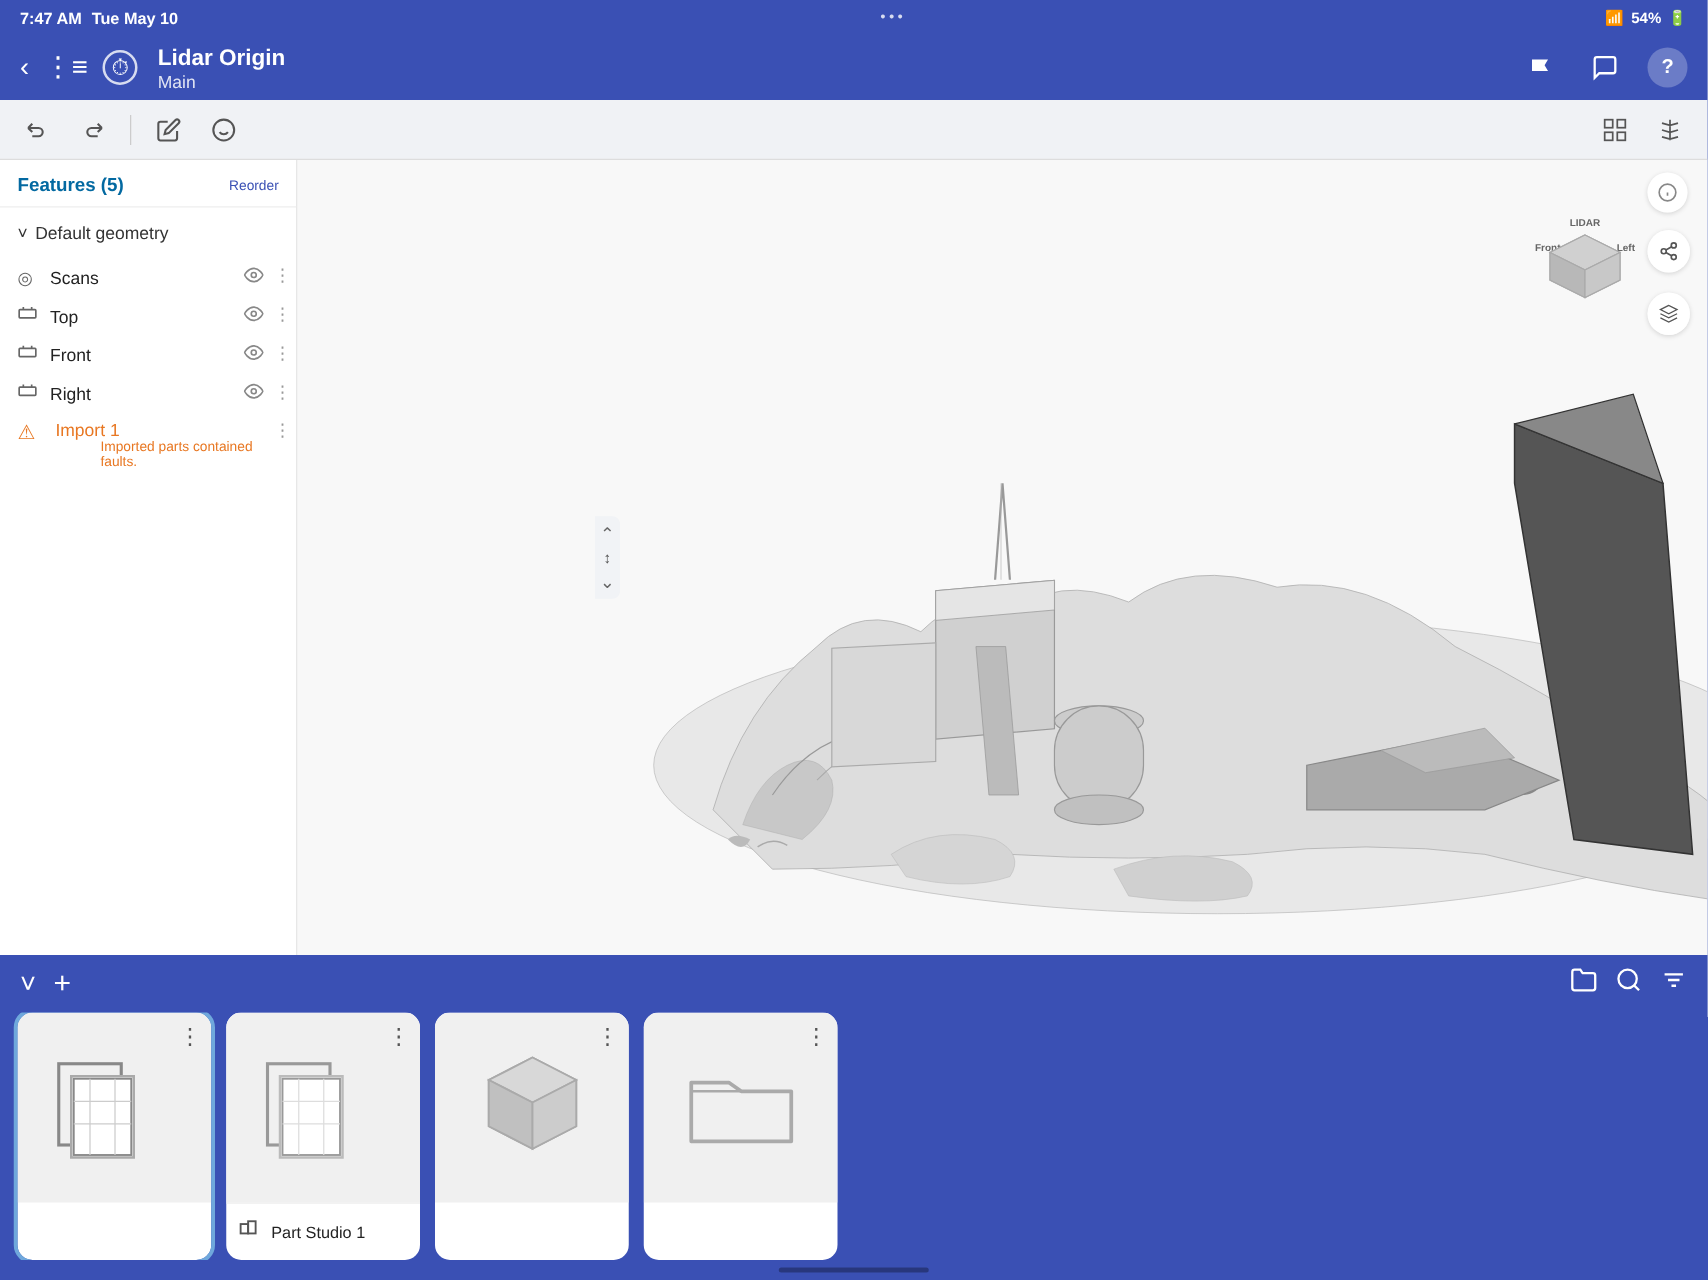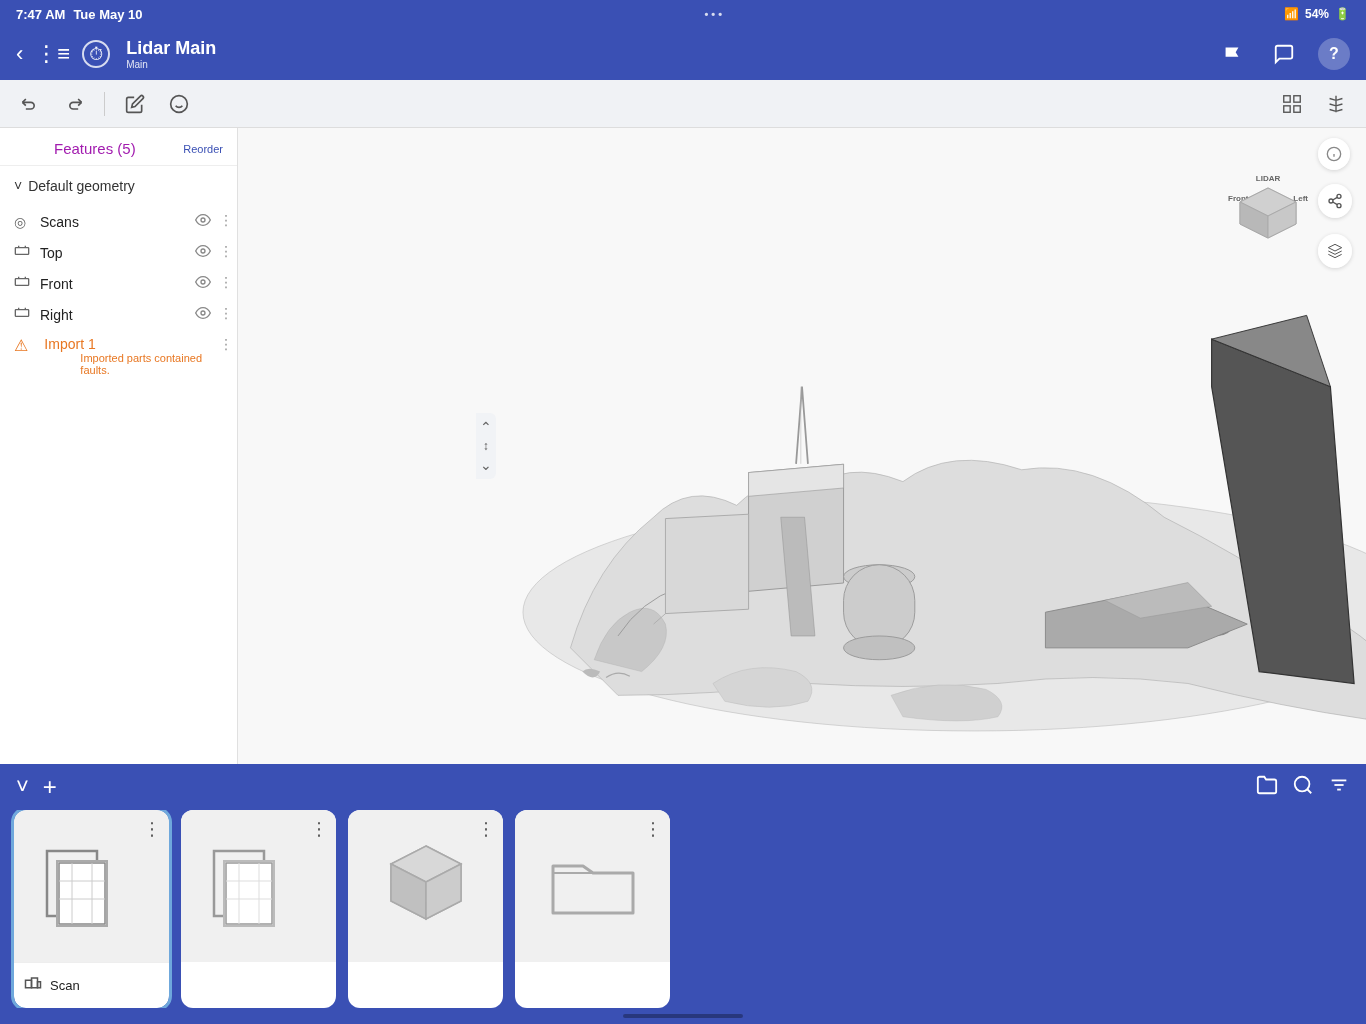--- a/index.html
+++ b/index.html
@@ -26,21 +26,21 @@
       height: 52px;
       display: flex;
       align-items: center;
       padding: 0 16px;
       gap: 12px;
     }
     .nav-back-btn { color: white; font-size: 22px; cursor: pointer; }
     .nav-icon { color: white; font-size: 20px; cursor: pointer; }
     .nav-title { color: white; margin-left: 4px; }
     .nav-title-main { font-size: 18px; font-weight: 600; }
-    .nav-title-sub { font-size: 10px; opacity: 0.85; }
+    .nav-title-sub { font-size: 14px; opacity: 0.85; }
     .nav-right { margin-left: auto; display: flex; gap: 16px; align-items: center; }
     .nav-right-btn { color: white; font-size: 22px; cursor: pointer; width: 36px; height: 36px; display: flex; align-items: center; justify-content: center; }
 
     
     .toolbar {
       background: #f0f2f5;
       height: 48px;
       display: flex;
       align-items: center;
       padding: 0 12px;
@@ -72,21 +72,21 @@
       flex-direction: column;
       overflow-y: auto;
     }
     .sidebar-header {
       display: flex;
       align-items: center;
       justify-content: space-between;
       padding: 12px 14px 8px;
       border-bottom: 1px solid #eee;
     }
-    .sidebar-title { font-size: 15px; font-weight: 400; color: #a21caf; margin-left: 40px; }
+    .sidebar-title { font-size: 15px; font-weight: 700; color: #0369a1; }
     .reorder-btn { color: #3a50b4; font-size: 11px; cursor: pointer; font-weight: 500; }
     .sidebar-group { padding: 8px 14px; }
     .sidebar-group-label { display: flex; align-items: center; gap: 6px; font-size: 14px; font-weight: 500; color: #333; padding: 4px 0; cursor: pointer; }
     .sidebar-item {
       display: flex;
       align-items: center;
       padding: 6px 4px 6px 14px;
       cursor: pointer;
       border-radius: 4px;
     }
@@ -198,21 +198,21 @@
     <span>54%</span>
     <span>🔋</span>
   </div>
 </div>
 
 <div class="nav-bar">
   <span class="nav-back-btn">‹</span>
   <span class="nav-icon" style="font-size:22px;">⋮≡</span>
   <span class="nav-icon" style="font-size:18px; border: 2px solid rgba(255,255,255,0.8); border-radius:50%; width:28px;height:28px;display:flex;align-items:center;justify-content:center;">⏱</span>
   <div class="nav-title">
-    <div class="nav-title-main">Lidar Main</div>
+    <div class="nav-title-main">Lidar Origin</div>
     <div class="nav-title-sub">Main</div>
   </div>
   <div class="nav-right">
     <div class="nav-right-btn">
       <svg width="22" height="22" viewBox="0 0 24 24" fill="white">
           <path d="M5 3v18M5 5h14l-3 5 3 5H5"></path>
         </svg>
     </div>
     <div class="nav-right-btn">
       <svg width="22" height="22" viewBox="0 0 24 24" fill="none" stroke="white" stroke-width="2">
@@ -504,45 +504,44 @@
           <rect x="10" y="20" width="50" height="65" fill="none" stroke="#888" stroke-width="2.5"></rect>
           <rect x="20" y="30" width="50" height="65" fill="white" stroke="#aaa" stroke-width="2"></rect>
           <rect x="22" y="32" width="46" height="61" fill="none" stroke="#888" stroke-width="1.5"></rect>
 
           <line x1="35" y1="32" x2="35" y2="93" stroke="#ccc" stroke-width="1"></line>
           <line x1="55" y1="32" x2="55" y2="93" stroke="#ccc" stroke-width="1"></line>
           <line x1="22" y1="50" x2="68" y2="50" stroke="#ccc" stroke-width="1"></line>
           <line x1="22" y1="68" x2="68" y2="68" stroke="#ccc" stroke-width="1"></line>
         </svg>
       </div>
-      <div class="tab-card-footer">
-        <span class="tab-card-footer-icon">
-          <svg width="18" height="18" viewBox="0 0 24 24" fill="none" stroke="#555" stroke-width="2">
-              <rect x="2" y="7" width="8" height="10"></rect>
-              <rect x="10" y="4" width="8" height="13"></rect>
-              <rect x="18" y="9" width="4" height="8"></rect>
-            </svg>
-        </span>
-        <span class="tab-card-footer-label">Scan</span>
-      </div>
     </div>
 
     <div class="tab-card">
       <span class="tab-card-menu">⋮</span>
       <div class="tab-card-thumb">
         <svg width="110" height="110" viewBox="0 0 110 110">
           <rect x="10" y="20" width="50" height="65" fill="none" stroke="#999" stroke-width="2.5"></rect>
           <rect x="20" y="30" width="50" height="65" fill="white" stroke="#bbb" stroke-width="2"></rect>
           <rect x="22" y="32" width="46" height="61" fill="none" stroke="#999" stroke-width="1.5"></rect>
           <line x1="35" y1="32" x2="35" y2="93" stroke="#ddd" stroke-width="1"></line>
           <line x1="55" y1="32" x2="55" y2="93" stroke="#ddd" stroke-width="1"></line>
           <line x1="22" y1="50" x2="68" y2="50" stroke="#ddd" stroke-width="1"></line>
           <line x1="22" y1="68" x2="68" y2="68" stroke="#ddd" stroke-width="1"></line>
         </svg>
       </div>
+      <div class="tab-card-footer">
+        <span class="tab-card-footer-icon">
+          <svg width="18" height="18" viewBox="0 0 24 24" fill="none" stroke="#555" stroke-width="2">
+              <rect x="2" y="7" width="8" height="10"></rect>
+              <rect x="10" y="4" width="8" height="13"></rect>
+            </svg>
+        </span>
+        <span class="tab-card-footer-label">Part Studio 1</span>
+      </div>
     </div>
 
     <div class="tab-card">
       <span class="tab-card-menu">⋮</span>
       <div class="tab-card-thumb">
         <svg width="110" height="110" viewBox="0 0 110 110">
 
           <polygon points="55,15 90,33 90,70 55,88 20,70 20,33" fill="#e8e8e8" stroke="#aaa" stroke-width="1.5"></polygon>
           <polygon points="55,15 90,33 55,51 20,33" fill="#d8d8d8" stroke="#aaa" stroke-width="1.5"></polygon>
           <polygon points="20,33 55,51 55,88 20,70" fill="#c0c0c0" stroke="#aaa" stroke-width="1.5"></polygon>

